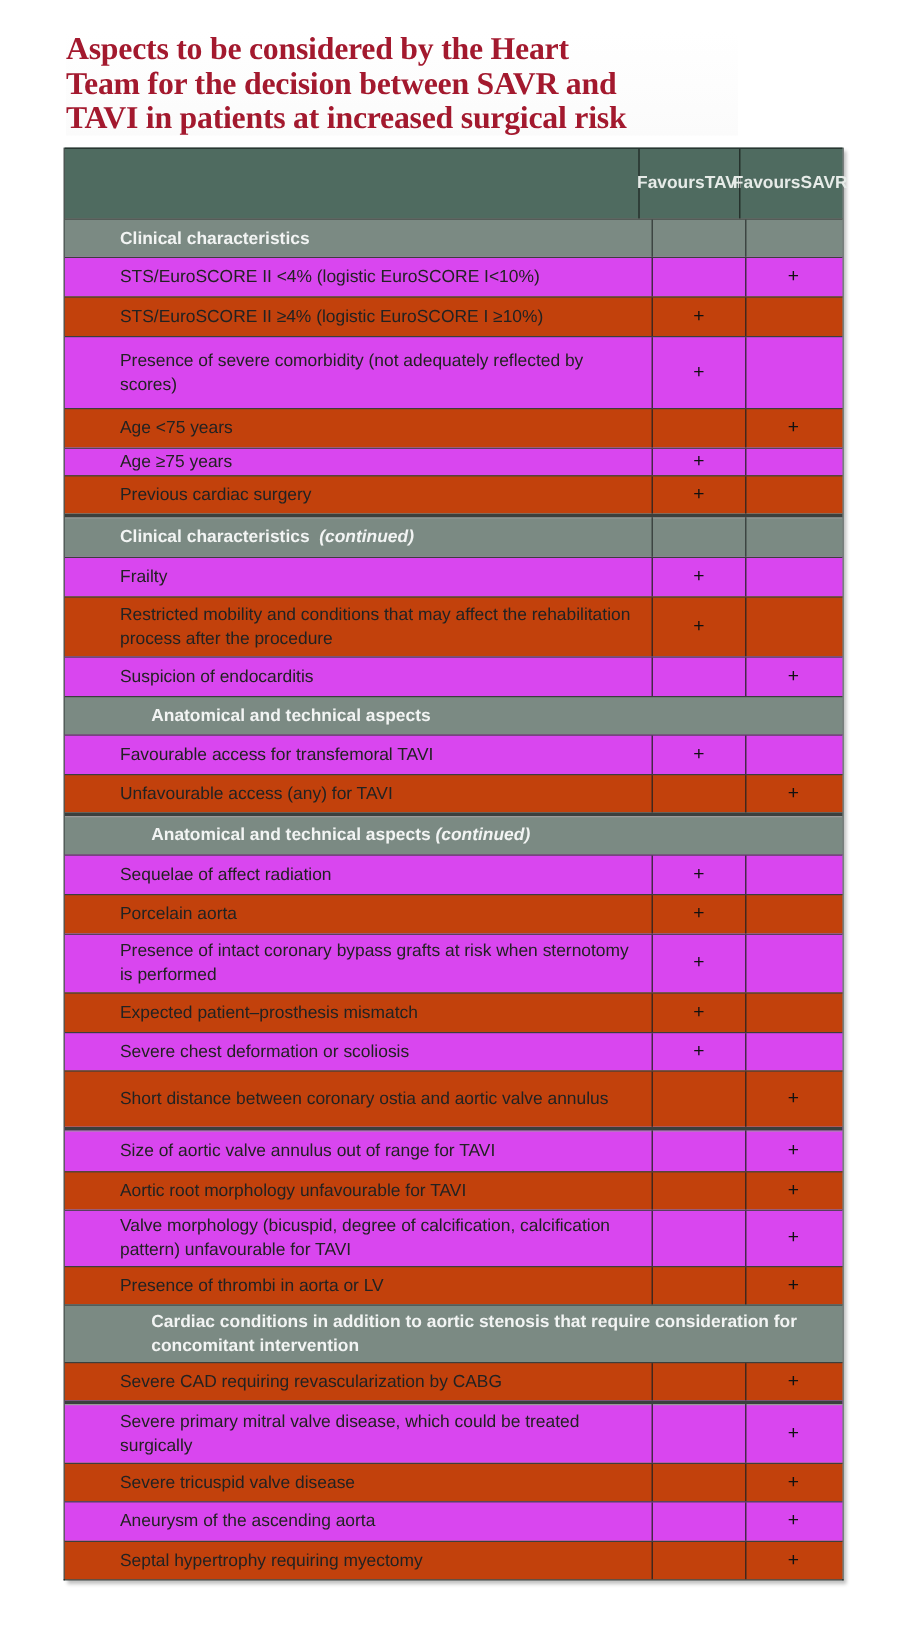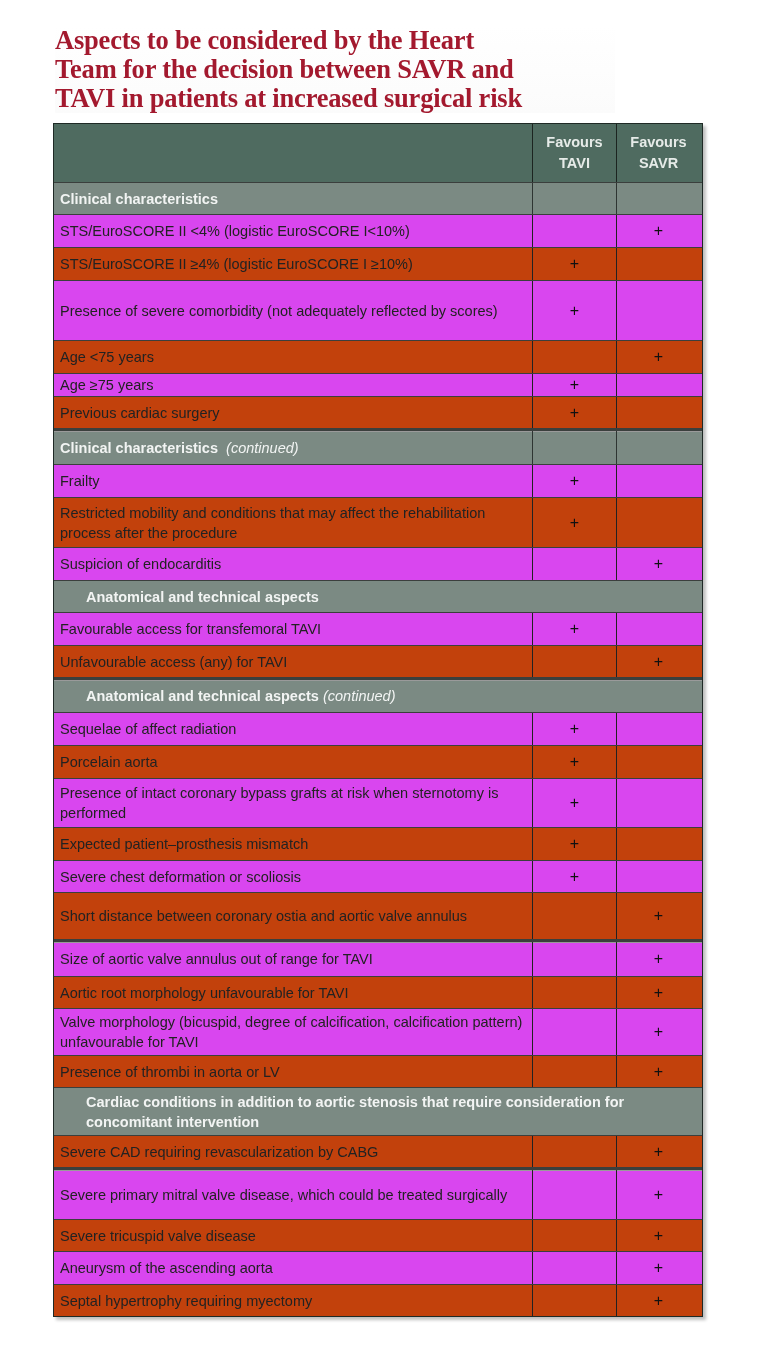--- a/index.html
+++ b/index.html
@@ -15,31 +15,31 @@
   .title div { white-space: nowrap; }
   .table {
     position: absolute; left: 53px; top: 123px; width: 648px;
     box-shadow: 3px 3px 3px rgba(0,0,0,0.25);
     border-left: 1.5px solid #1f2a26; border-right: 1.5px solid #1f2a26;
     border-bottom: 1.5px solid #1f2a26;
   }
   .row { display: flex; box-sizing: border-box; border-top: 1px solid #3b3f3d; }
   .row.block-start { border-top: 3px solid #3b3f3d; box-shadow: inset 0 1px 0 #9a9a9a; }
   .cell { box-sizing: border-box; display: flex; align-items: center; }
-  .c1 { width: 478px; padding-left: 6px; padding-right: 8px; font-size: 14.5px; line-height: 20px; color: #222; }
+  .c1 { width: 478px; padding-left: 6px; padding-right: 8px; font-size: 14.5px; line-height: 20px; color: #222; margin-left: 40px; }
   .c2 { width: 84px; justify-content: center; border-left: 1.3px solid #222; font-size: 16px; color: #111; }
   .c3 { width: 86px; justify-content: center; border-left: 1.3px solid #222; font-size: 16px; color: #111; padding-right: 2px; }
   .header { background: #4f6b60; height: 59px; border-top: 1.5px solid #1f2a26; }
   .header .c2, .header .c3 { color: #e6ebe8; font-weight: bold; font-size: 14.5px; line-height: 21px;
-    text-align: center; flex-direction: column; justify-content: center; border-left-color: #1c2420; }
+    text-align: center; flex-direction: row; justify-content: center; border-left-color: #1c2420; }
   .section { background: #7b8a83; }
   .section .c1 { color: #f2f4f3; font-weight: bold; font-size: 14.5px; }
   .section .c2, .section .c3 { border-left-color: #2e3532; }
   .section.span .c1 { width: 100%; padding-left: 32px; }
-  .section em { font-style: italic; font-weight: normal; }
+  .section em { font-style: italic; font-weight: bold; }
   .gray { background: #d946ef; }
   .white { background: #c2410c; justify-content: space-between; }
 </style>
 </head>
 <body>
 
 <div class="title">
   <div>Aspects to be considered by the Heart</div>
   <div>Team for the decision between SAVR and</div>
   <div>TAVI in patients at increased surgical risk</div>

